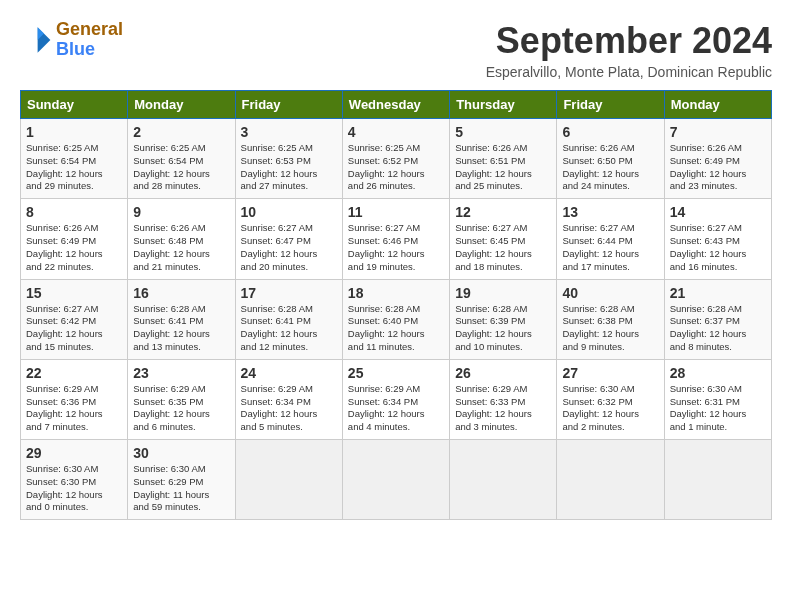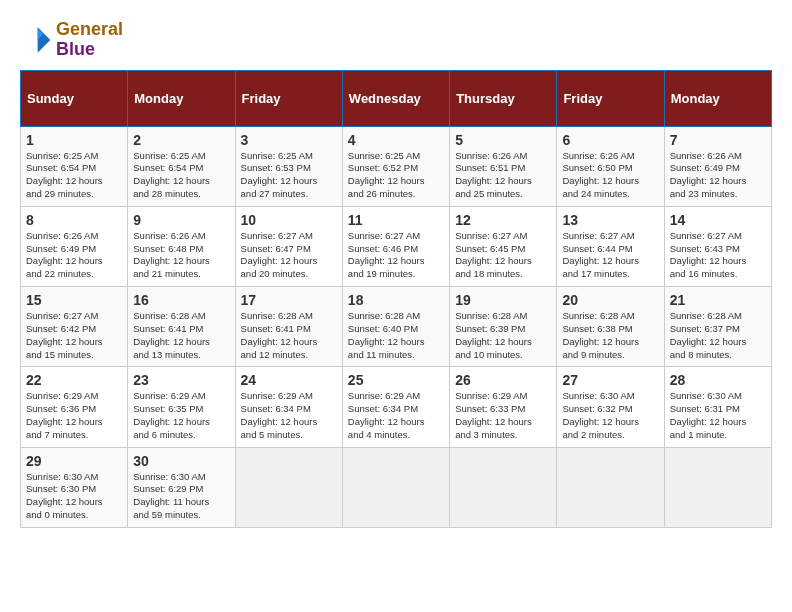--- a/index.html
+++ b/index.html
@@ -42,24 +42,24 @@
       font-size: 14px;
       color: #555;
       margin-top: 2px;
     }
     table {
       width: 100%;
       border-collapse: collapse;
       table-layout: fixed;
     }
     thead th {
-      background: #7f1d1d;
+      background: #4d7c0f;
       color: #fff;
       text-align: left;
-      padding: 20px 6px;
+      padding: 6px 6px;
       font-size: 13px;
       font-weight: bold;
       border: 1px solid #1a6fbc;
     }
     tbody td {
       border: 1px solid #ccc;
       vertical-align: top;
       padding: 5px 5px;
       font-size: 10px;
       color: #333;
@@ -85,22 +85,26 @@
 <body>
 
 <div class="header">
   <div class="logo">
     <svg class="logo-icon" viewBox="0 0 40 40">
       <polygon points="22,4 38,20 22,36" fill="#1a6fbc"></polygon>
       <polygon points="22,4 30,12 22,20" fill="#3399ff" opacity="0.7"></polygon>
     </svg>
     <div class="logo-text">
       <div><span>General</span></div>
-      <div><span style="color:#701a75;">Blue</span></div>
+      <div><span style="color:#3b82f6;">Blue</span></div>
     </div>
+  </div>
+  <div class="title-block">
+    <div class="calendar-title">September 2024</div>
+    <div class="calendar-subtitle">Esperalvillo, Monte Plata, Dominican Republic</div>
   </div>
 </div>
 
 <table>
   <thead>
     <tr>
     <th>Sunday</th>
         <th>Monday</th>
         <th>Friday</th>
         <th>Wednesday</th>
@@ -242,21 +246,21 @@
 and 11 minutes.</div>
         </td>
         <td>
           <span class="day-num">19</span>
           <div class="day-info" style="white-space: pre-line;">Sunrise: 6:28 AM
 Sunset: 6:39 PM
 Daylight: 12 hours
 and 10 minutes.</div>
         </td>
         <td>
-          <span class="day-num">20</span>
+          <span class="day-num">40</span>
           <div class="day-info" style="white-space: pre-line;">Sunrise: 6:28 AM
 Sunset: 6:38 PM
 Daylight: 12 hours
 and 9 minutes.</div>
         </td>
         <td>
           <span class="day-num">21</span>
           <div class="day-info" style="white-space: pre-line;">Sunrise: 6:28 AM
 Sunset: 6:37 PM
 Daylight: 12 hours

